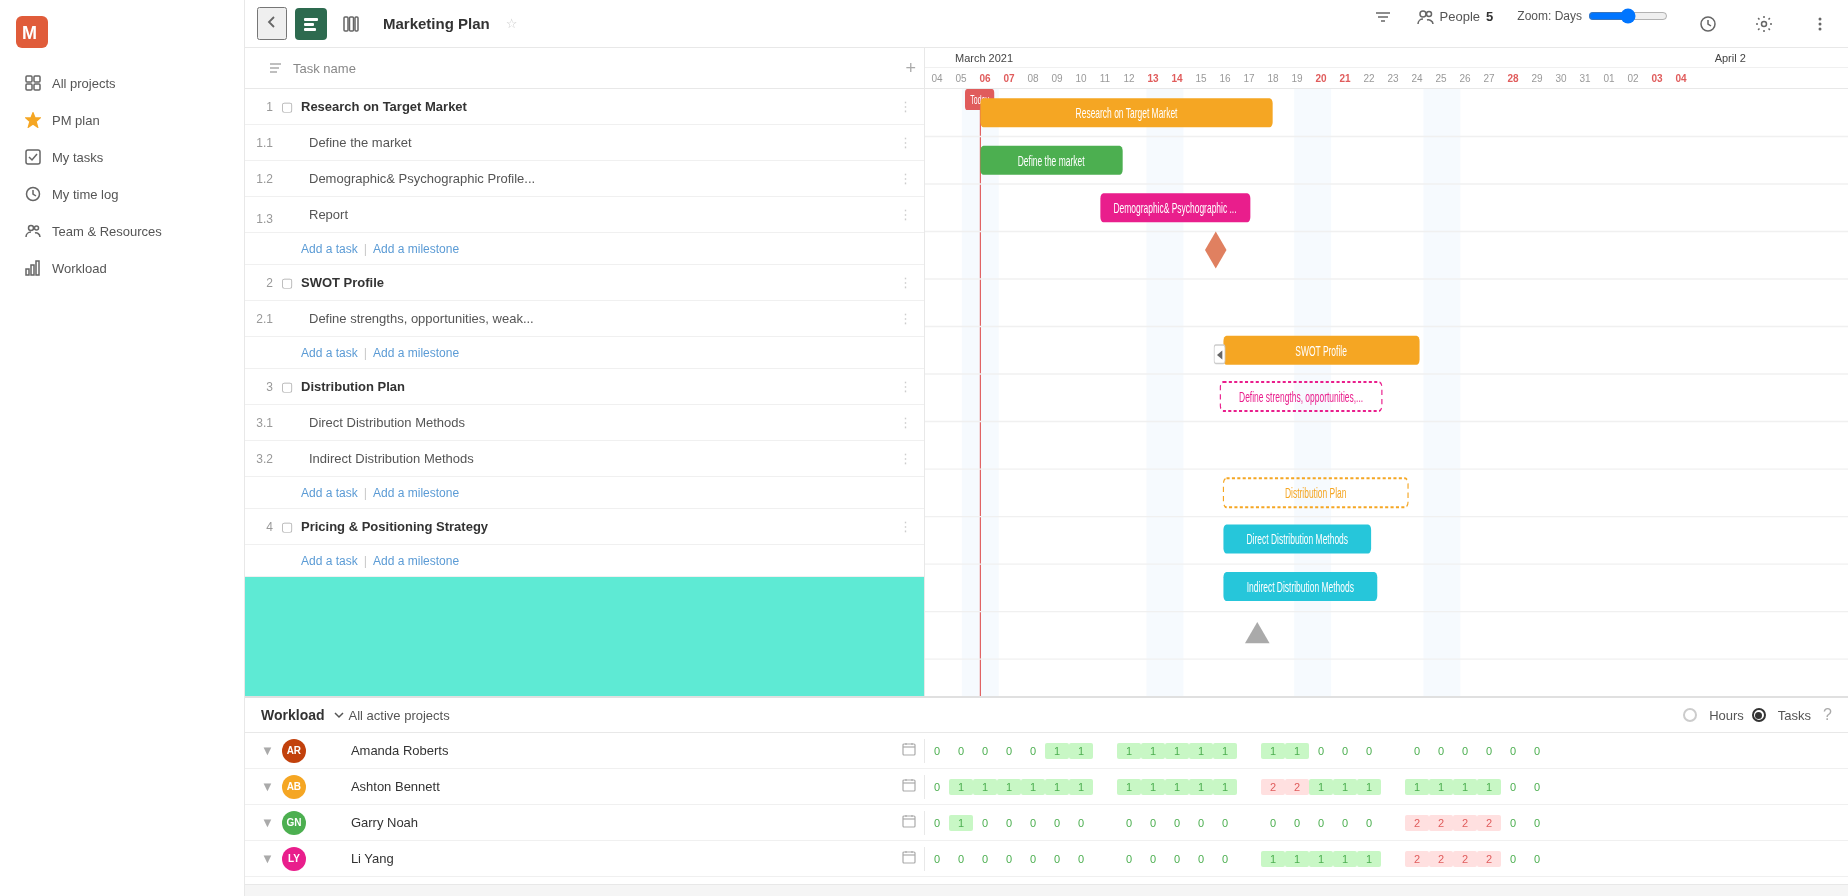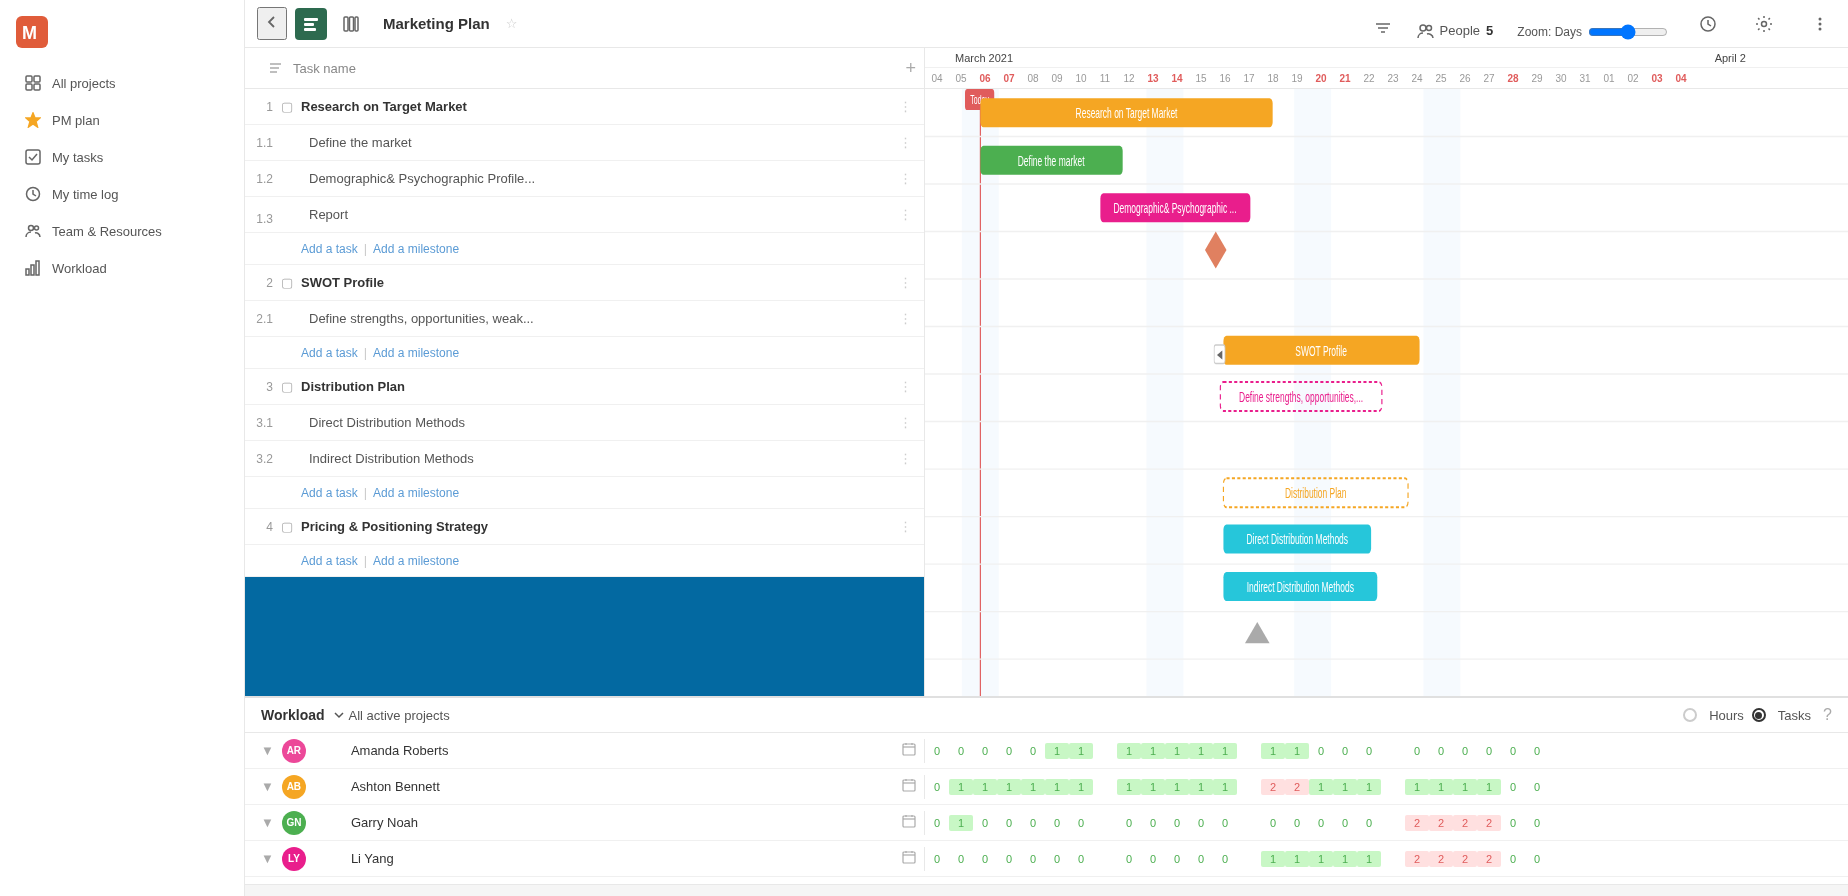--- a/index.html
+++ b/index.html
@@ -59,34 +59,34 @@
     }
     .view-btn.active { background: #2d6a4f; color: #fff; }
     .project-title {
       font-size: 15px;
       font-weight: 600;
       color: #333;
       margin: 0 8px;
     }
     .star-btn { color: #ccc; cursor: pointer; }
     .spacer { flex: 1; }
-    .header-right { display: flex; align-items: flex-end; gap: 24px; }
+    .header-right { display: flex; align-items: flex-start; gap: 24px; }
     .filter-btn { cursor: pointer; color: #666; }
     .people-section { display: flex; align-items: center; gap: 6px; color: #555; font-size: 13px; }
     .zoom-section { display: flex; align-items: center; gap: 6px; color: #555; font-size: 12px; }
     .zoom-slider { width: 80px; }
     .header-icon-btn { cursor: pointer; color: #666; width: 32px; height: 32px; display: flex; align-items: center; justify-content: center; }
 
     
     .gantt-area {
       flex: 1;
       display: flex;
       flex-direction: column;
       overflow: hidden;
-      background: #0369a1;
+      background: #5eead4;
     }
 
     
     .task-row {
       display: flex;
       align-items: center;
       min-height: 36px;
       border-bottom: 1px solid #f0f0f0;
       padding: 0 4px 0 0;
     }
@@ -556,21 +556,21 @@
         </div>
         <span class="help-btn">?</span>
       </div>
     </div>
 
     <div class="workload-body">
 
       <div class="wl-row">
         <div class="wl-person-col">
           <span class="wl-expand">▼</span>
-          <div class="avatar-circle" style="background:#ec4899;">AR</div>
+          <div class="avatar-circle" style="background:#c2410c;">AR</div>
           <span class="person-name">Amanda Roberts</span>
           <span class="cal-icon">
             <svg width="14" height="14" viewBox="0 0 14 14" fill="none">
                 <rect x="1" y="2" width="12" height="11" rx="1" stroke="#aaa" stroke-width="1.2"></rect>
                 <line x1="1" y1="5" x2="13" y2="5" stroke="#aaa" stroke-width="1.2"></line>
                 <line x1="4" y1="1" x2="4" y2="3" stroke="#aaa" stroke-width="1.2"></line>
                 <line x1="10" y1="1" x2="10" y2="3" stroke="#aaa" stroke-width="1.2"></line>
               </svg>
           </span>
         </div>

